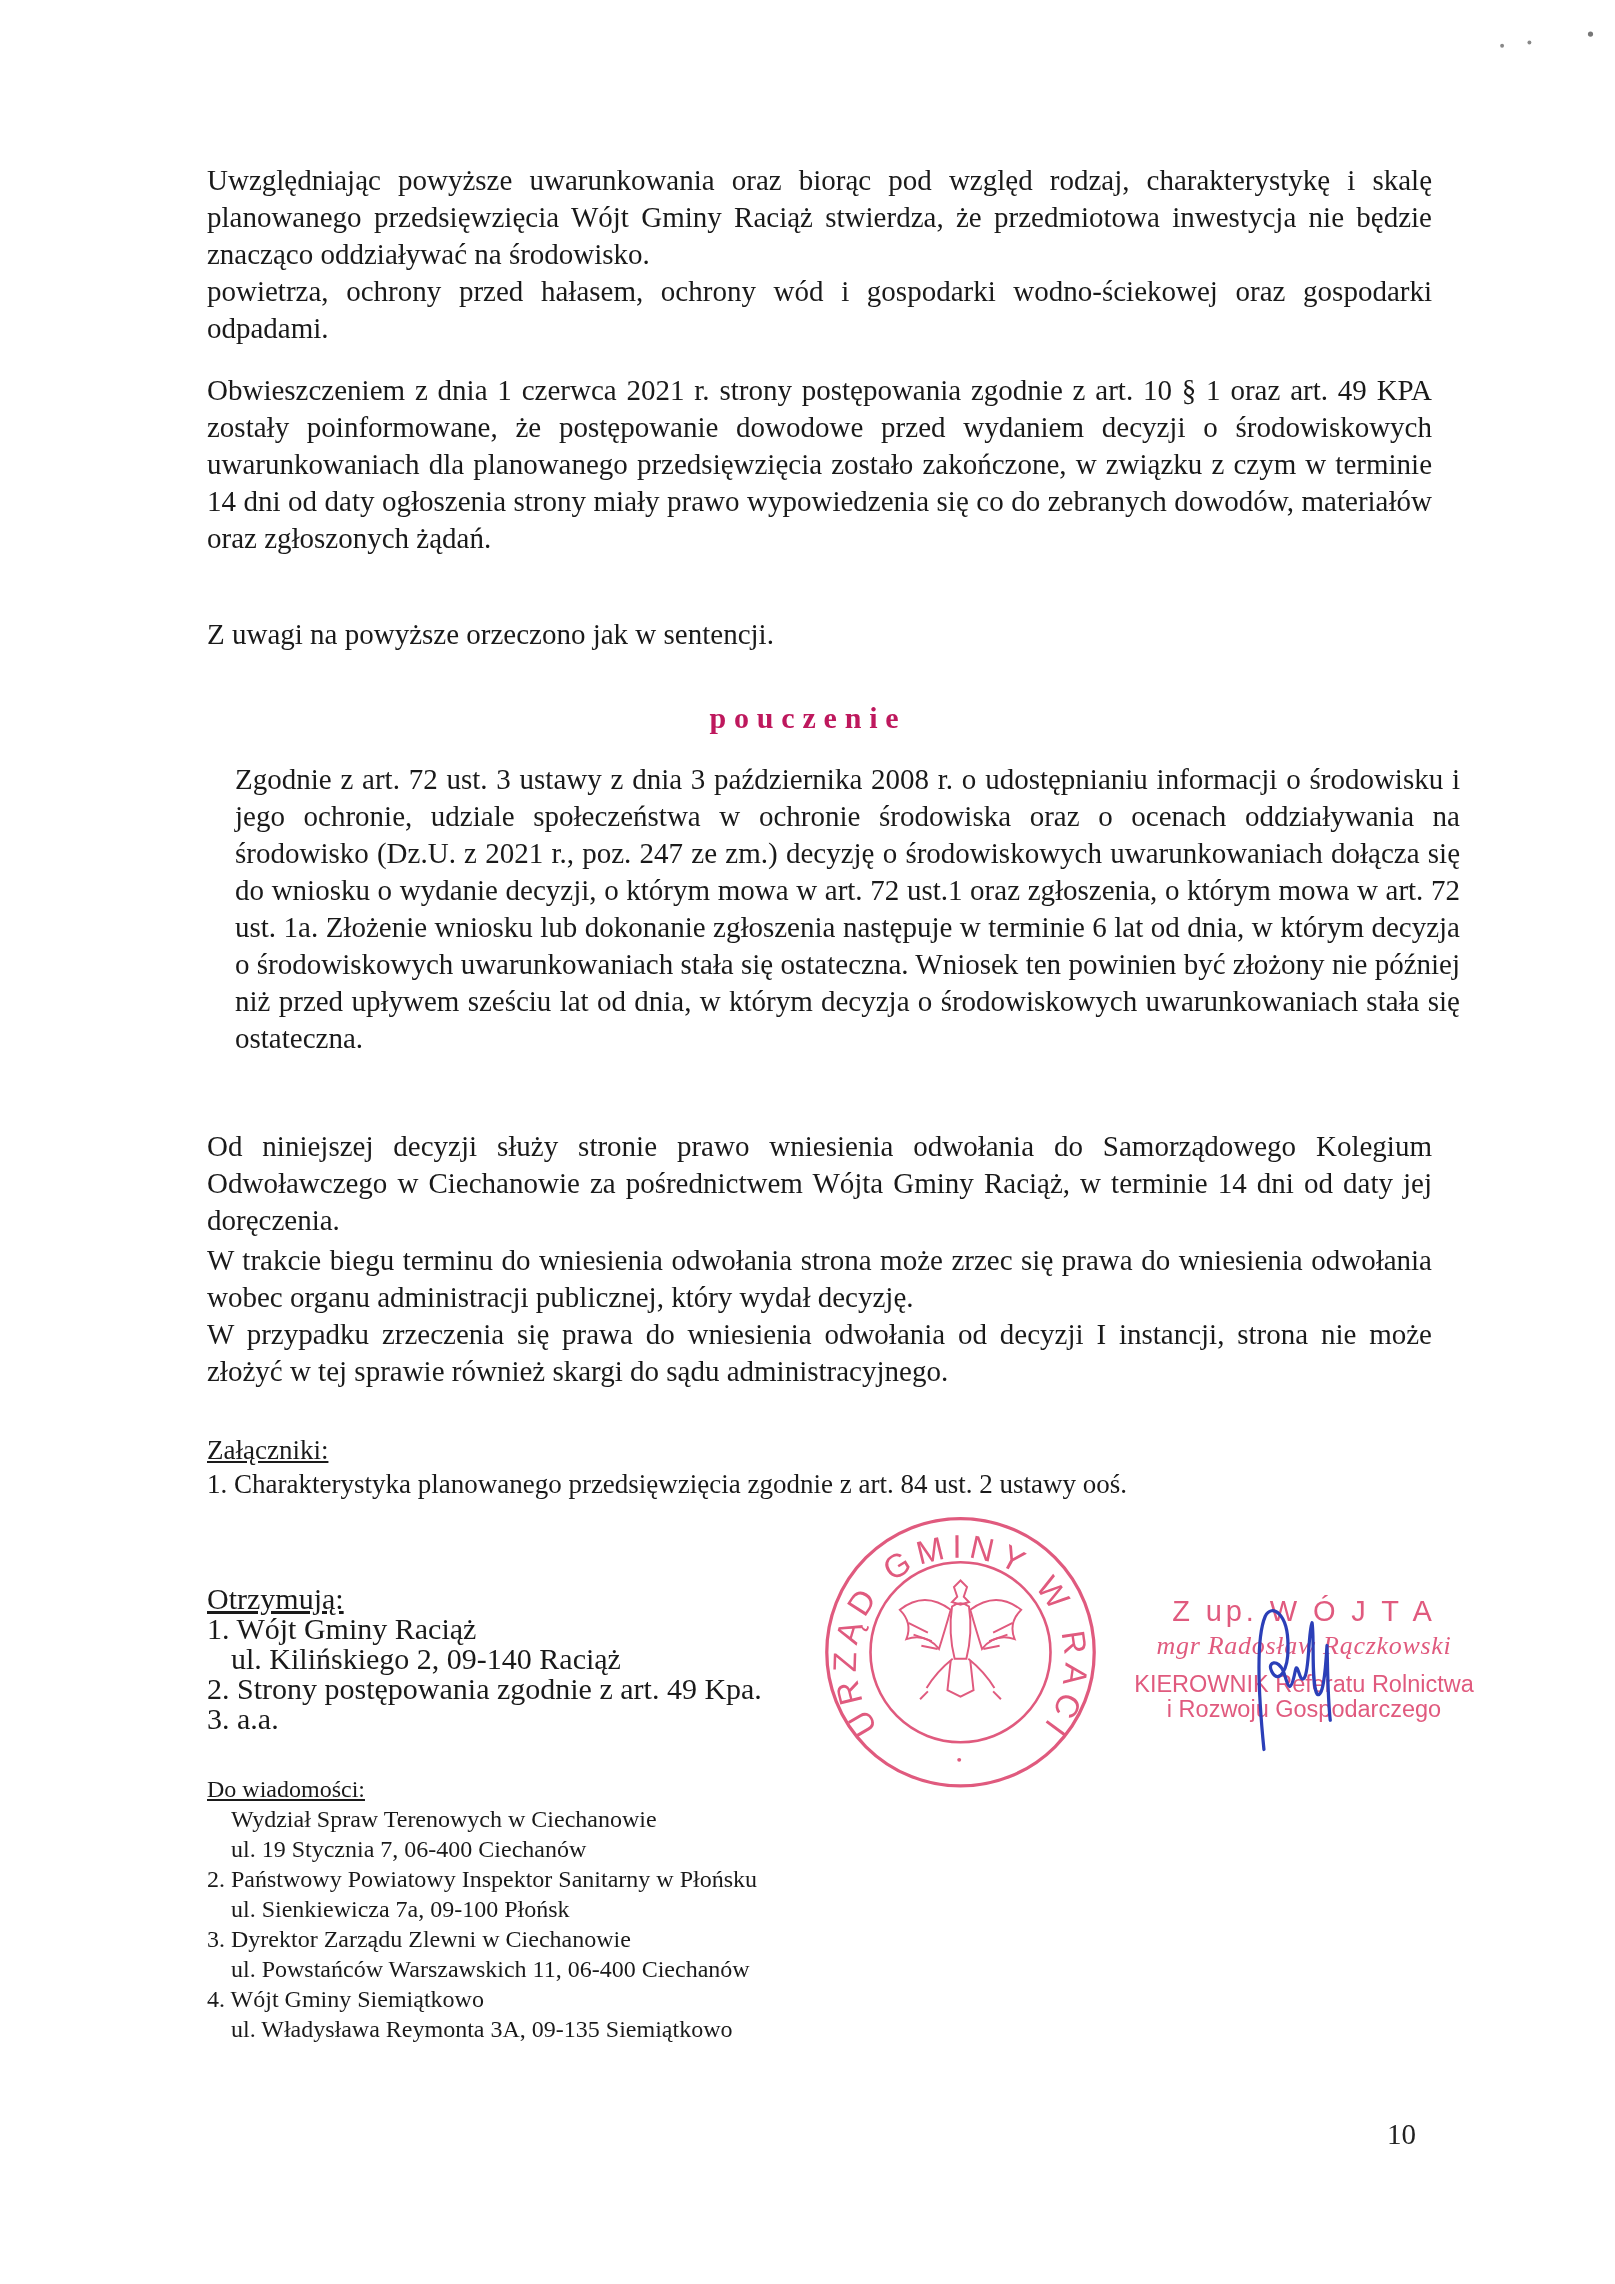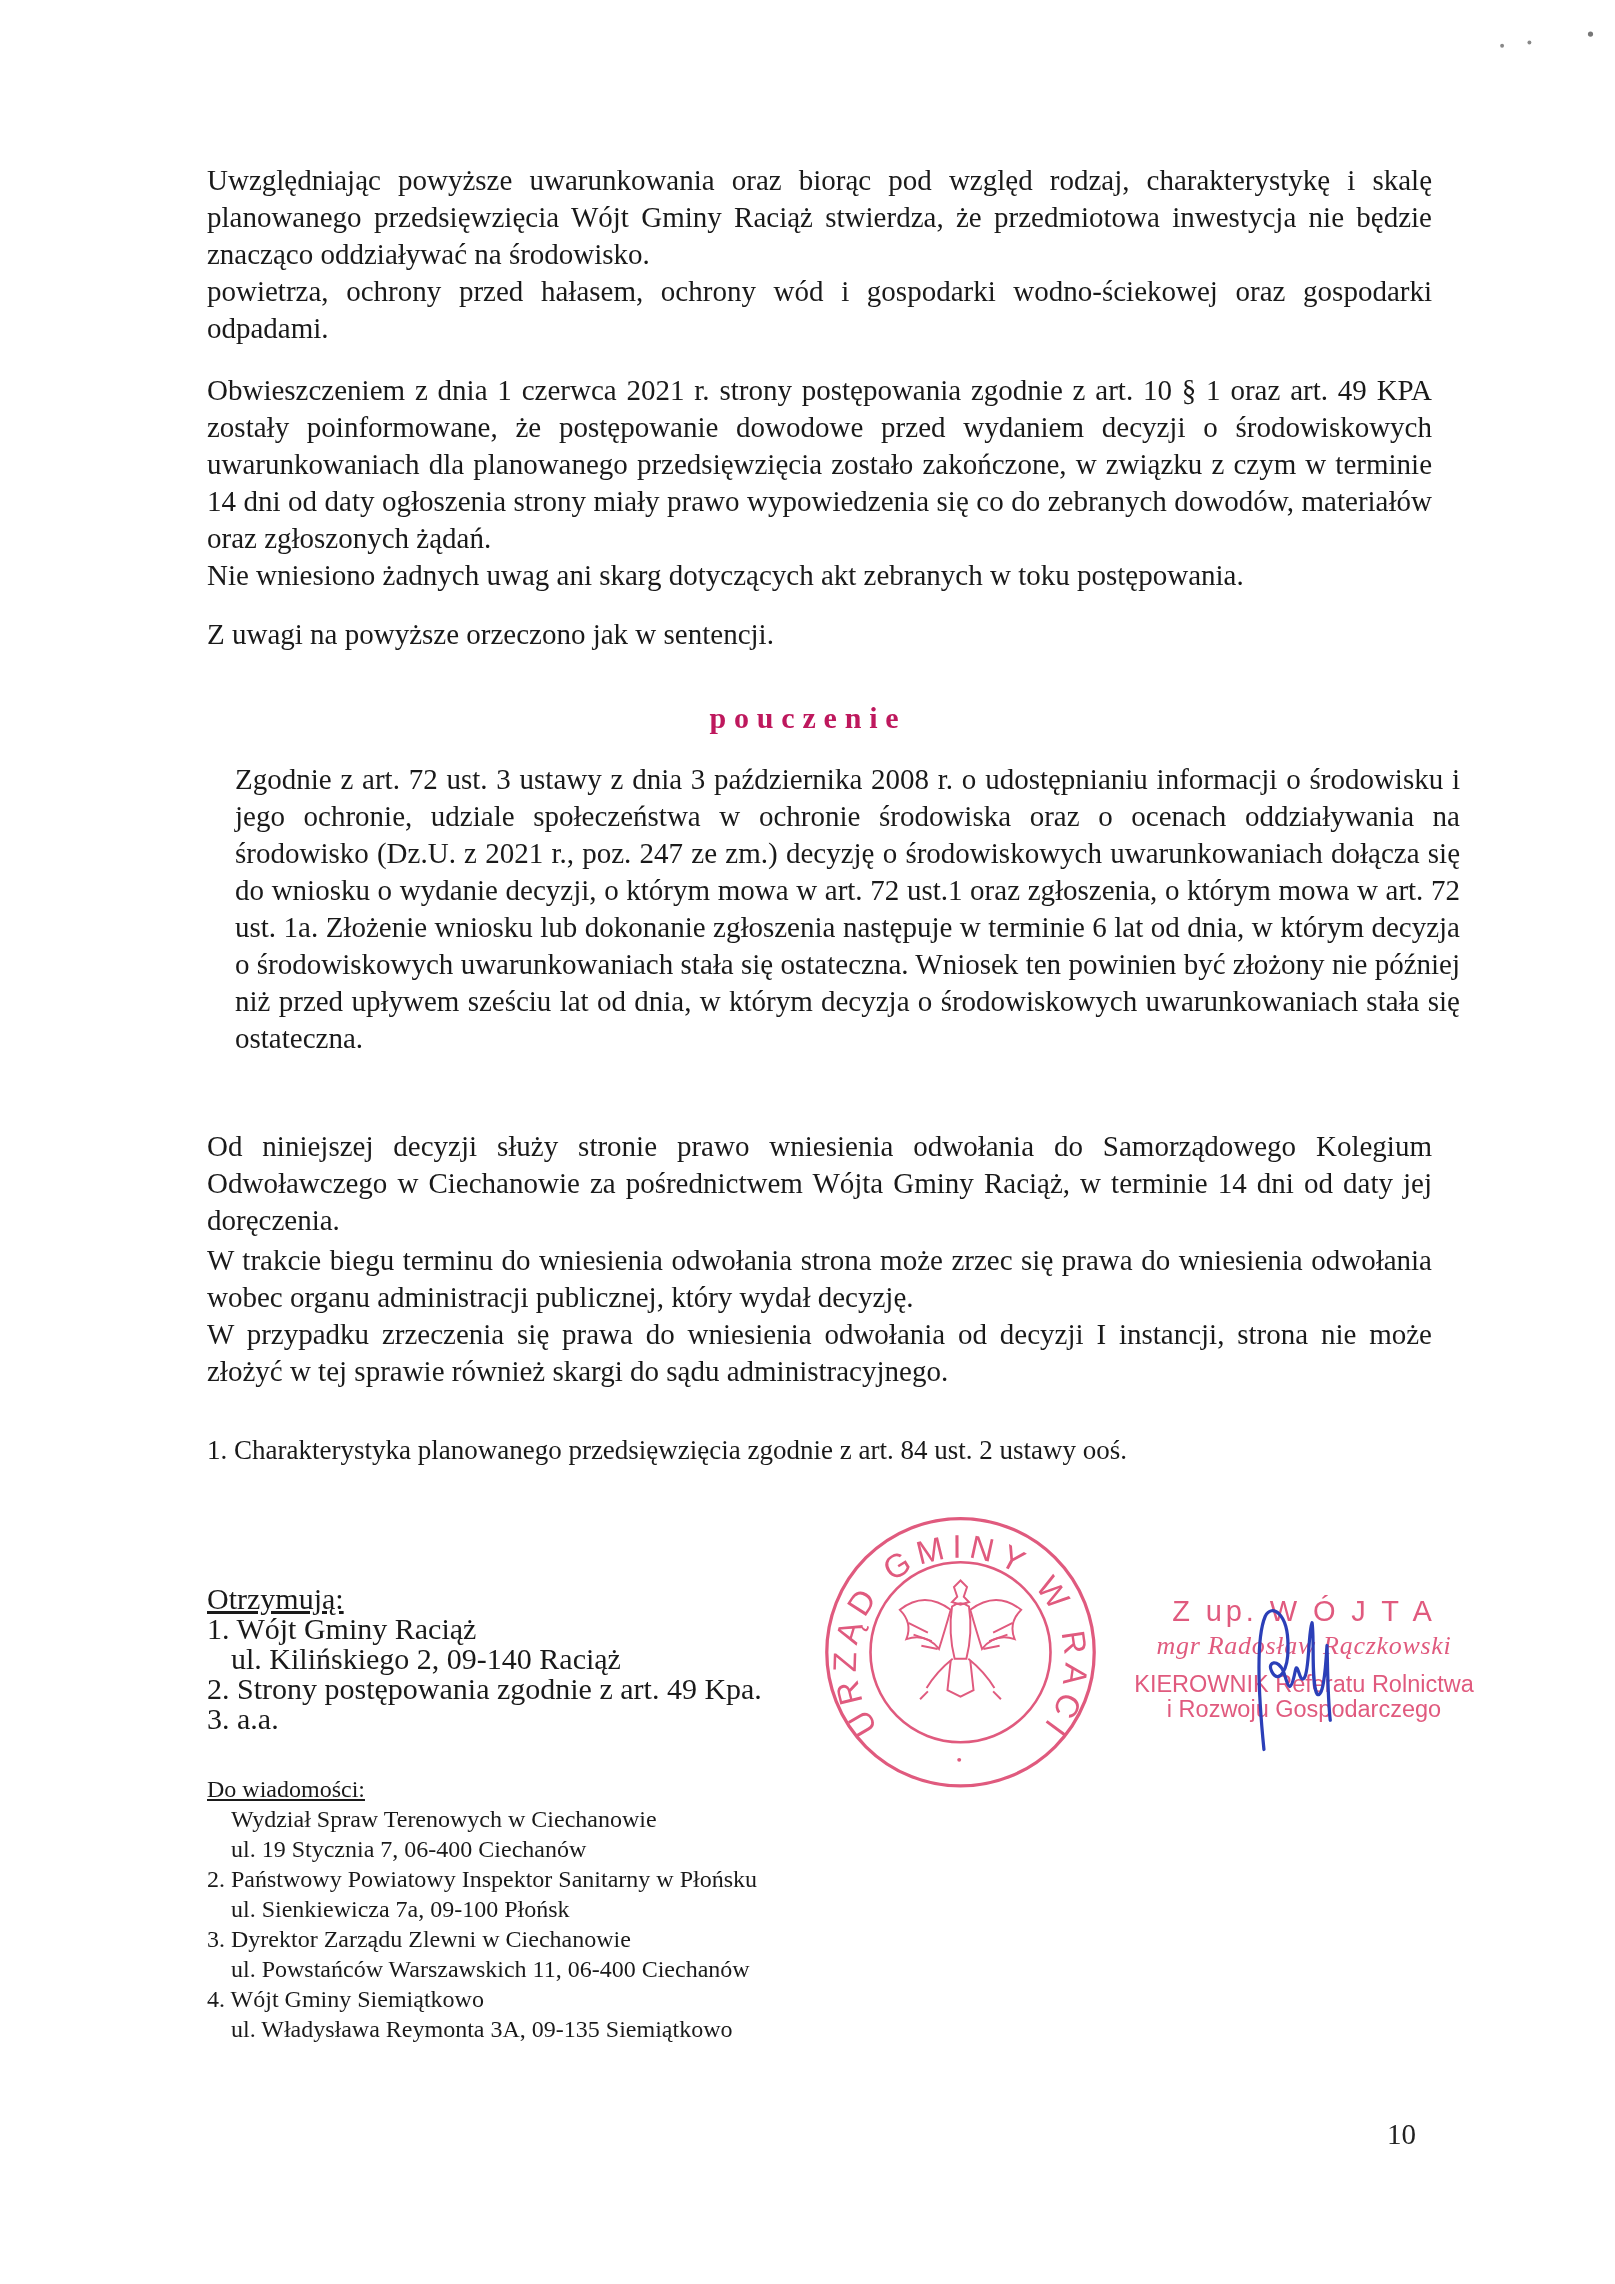--- a/index.html
+++ b/index.html
@@ -62,21 +62,20 @@
     <circle cx="150" cy="12" r="4" fill="#777"></circle>
   </svg>
 
   <div class="body-text" id="blk1">
     <p>Uwzględniając powyższe uwarunkowania oraz biorąc pod względ rodzaj, charakterystykę i skalę planowanego przedsięwzięcia Wójt Gminy Raciąż stwierdza, że przedmiotowa inwestycja nie będzie znacząco oddziaływać na środowisko.</p>
     <p>powietrza, ochrony przed hałasem, ochrony wód i gospodarki wodno-ściekowej oraz gospodarki odpadami.</p>
   </div>
 
   <div class="body-text" id="blk2">
     <p>Obwieszczeniem z dnia 1 czerwca 2021 r. strony postępowania zgodnie z art. 10 § 1 oraz art. 49 KPA zostały poinformowane, że postępowanie dowodowe przed wydaniem decyzji o środowiskowych uwarunkowaniach dla planowanego przedsięwzięcia zostało zakończone, w związku z czym w terminie 14 dni od daty ogłoszenia strony miały prawo wypowiedzenia się co do zebranych dowodów, materiałów oraz zgłoszonych żądań.</p>
-    <p>Nie wniesiono żadnych uwag ani skarg dotyczących akt zebranych w toku postępowania.</p>
   </div>
 
   <div class="body-text" id="blk3">
     <p>Z uwagi na powyższe orzeczono jak w sentencji.</p>
   </div>
 
   <div class="heading">pouczenie</div>
 
   <div class="body-text" id="blk4">
     <p>Zgodnie z art. 72 ust. 3 ustawy z dnia 3 października 2008 r. o udostępnianiu informacji o środowisku i jego ochronie, udziale społeczeństwa w ochronie środowiska oraz o ocenach oddziaływania na środowisko (Dz.U. z 2021 r., poz. 247 ze zm.) decyzję o środowiskowych uwarunkowaniach dołącza się do wniosku o wydanie decyzji, o którym mowa w art. 72 ust.1 oraz zgłoszenia, o którym mowa w art. 72 ust. 1a. Złożenie wniosku lub dokonanie zgłoszenia następuje w terminie 6 lat od dnia, w którym decyzja o środowiskowych uwarunkowaniach stała się ostateczna. Wniosek ten powinien być złożony nie później niż przed upływem sześciu lat od dnia, w którym decyzja o środowiskowych uwarunkowaniach stała się ostateczna.</p>
@@ -85,20 +84,21 @@
   <div class="body-text" id="blk5">
     <p>Od niniejszej decyzji służy stronie prawo wniesienia odwołania do Samorządowego Kolegium Odwoławczego w Ciechanowie za pośrednictwem Wójta Gminy Raciąż, w terminie 14 dni od daty jej doręczenia.</p>
   </div>
 
   <div class="body-text" id="blk6">
     <p>W trakcie biegu terminu do wniesienia odwołania strona może zrzec się prawa do wniesienia odwołania wobec organu administracji publicznej, który wydał decyzję.</p>
     <p>W przypadku zrzeczenia się prawa do wniesienia odwołania od decyzji I instancji, strona nie może złożyć w tej sprawie również skargi do sądu administracyjnego.</p>
   </div>
 
   <div class="list-block" id="att">
+    <div class="title">Załączniki:</div>
     <div>1. Charakterystyka planowanego przedsięwzięcia zgodnie z art. 84 ust. 2 ustawy ooś.</div>
   </div>
 
   <div class="list-block" id="recv">
     <div class="title">Otrzymują:</div>
     <div>1. Wójt Gminy Raciąż</div>
     <div class="indent">ul. Kilińskiego 2, 09-140 Raciąż</div>
     <div>2. Strony postępowania zgodnie z art. 49 Kpa.</div>
     <div>3.  a.a.</div>
   </div>

